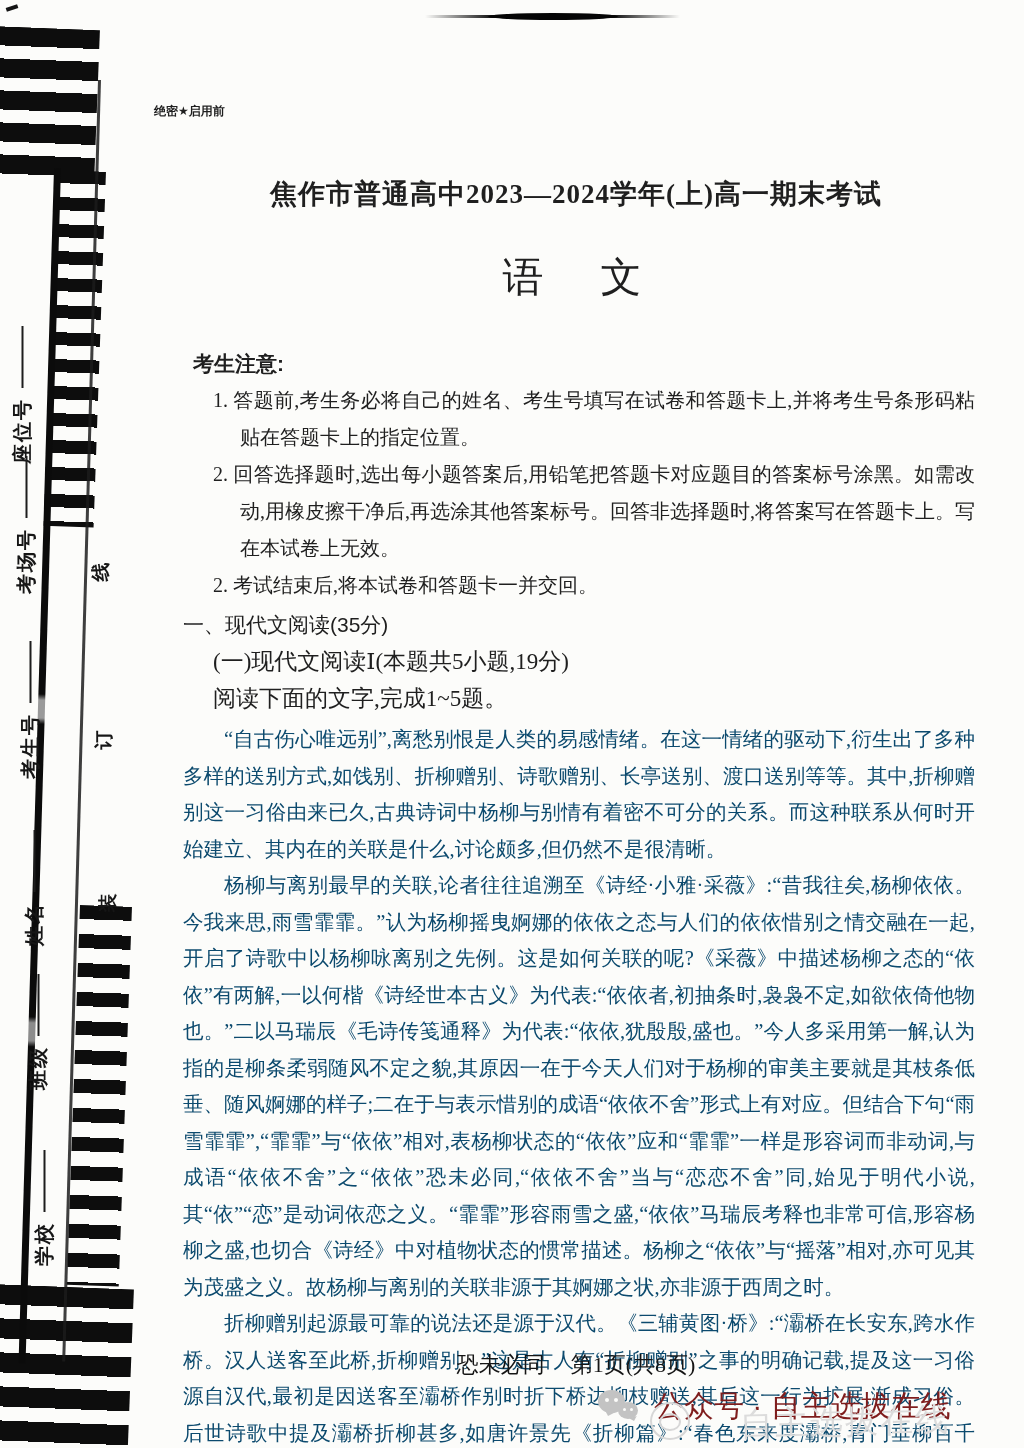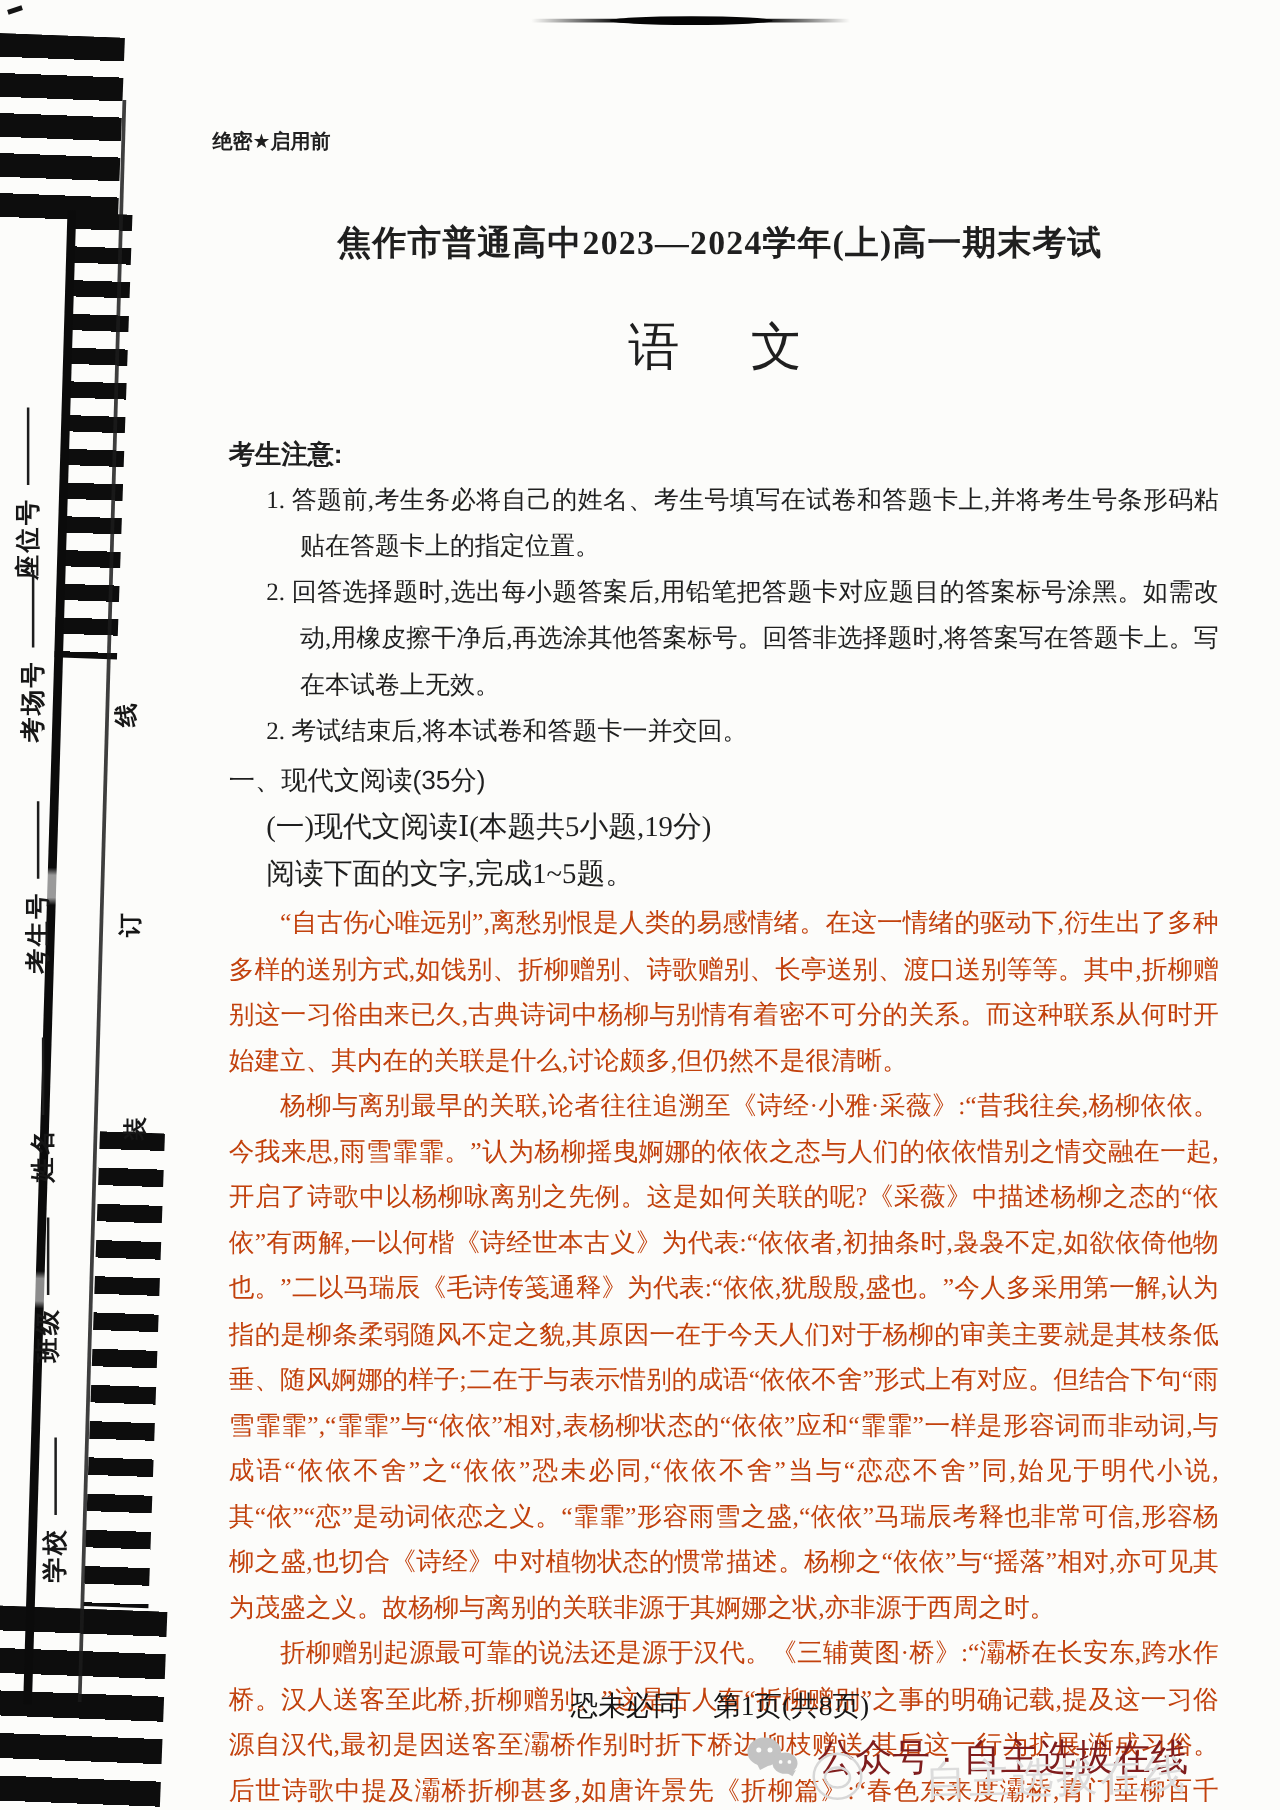--- a/index.html
+++ b/index.html
@@ -35,41 +35,41 @@
   .bind-char{position:absolute;transform:translate(-50%,-50%) rotate(-90deg);
     font-size:19px;font-weight:bold;color:#161616;}
 
   
   .smudge-a{position:absolute;left:425px;top:15px;width:255px;height:3px;
     background:linear-gradient(to right,rgba(0,0,0,0),#000 28%,#000 72%,rgba(0,0,0,0));}
   .smudge-b{position:absolute;left:488px;top:13px;width:130px;height:7px;border-radius:50%;background:#050505;}
   .corner-mark{position:absolute;left:6px;top:6px;width:12px;height:4px;background:#141414;transform:rotate(-18deg);}
 
   
-  .security{position:absolute;left:170px;top:103px;font-size:16px;font-weight:bold;
+  .security{position:absolute;left:154px;top:103px;font-size:12px;font-weight:bold;
     font-family:"Liberation Sans","DejaVu Sans",sans-serif;}
   .title{position:absolute;left:180px;top:176px;width:792px;text-align:center;
     font-size:27px;font-weight:bold;letter-spacing:1px;font-family:Liberation Serif, serif;}
   .subject{position:absolute;left:180px;top:250px;width:792px;text-align:center;
     font-size:41px;font-weight:normal;letter-spacing:8px;
     font-family:"Liberation Sans","DejaVu Sans",sans-serif;}
 
   
   .notice{position:absolute;left:183px;top:345px;width:792px;font-size:20px;line-height:37px;}
   .notice-heading{font-weight:bold;font-size:21px;
-    font-family:"Liberation Sans","DejaVu Sans",sans-serif;}
+    font-family:"Liberation Sans","DejaVu Sans",sans-serif;margin-left:10px;}
   .notice-item{margin-left:30px;padding-left:27px;text-indent:-27px;text-align:justify;}
 
   
   .section{position:absolute;left:183px;top:606px;width:792px;}
   .sec-heading{font-size:21px;font-weight:normal;line-height:37px;
     font-family:"Liberation Sans","DejaVu Sans",sans-serif;}
   .sec-sub,.sec-lead{font-size:23px;line-height:37px;padding-left:30px;}
   .sec-paras{margin-top:4px;}
-  .para{margin:0;font-size:20.5px;line-height:36.5px;text-align:justify;text-indent:2em;color:#c2410c;}
+  .para{margin:0;font-size:20.5px;line-height:36.5px;text-align:justify;text-indent:2em;color:#0c4a6e;}
 
   
   .footer{position:absolute;left:180px;top:1350px;width:792px;text-align:center;font-size:22px;color:#151515;}
   .footer .gap{display:inline-block;width:26px;}
 
   
   .wm{position:absolute;left:598px;top:1386px;width:420px;height:60px;}
   .wm-row{display:flex;align-items:center;gap:12px;color:#7f1d1d;
     font-family:"Liberation Sans","DejaVu Sans",sans-serif;font-size:30px;white-space:nowrap;}
   .wm-ghost{position:absolute;left:142px;top:14px;color:#dcdcdc;font-size:33px;letter-spacing:2px;

